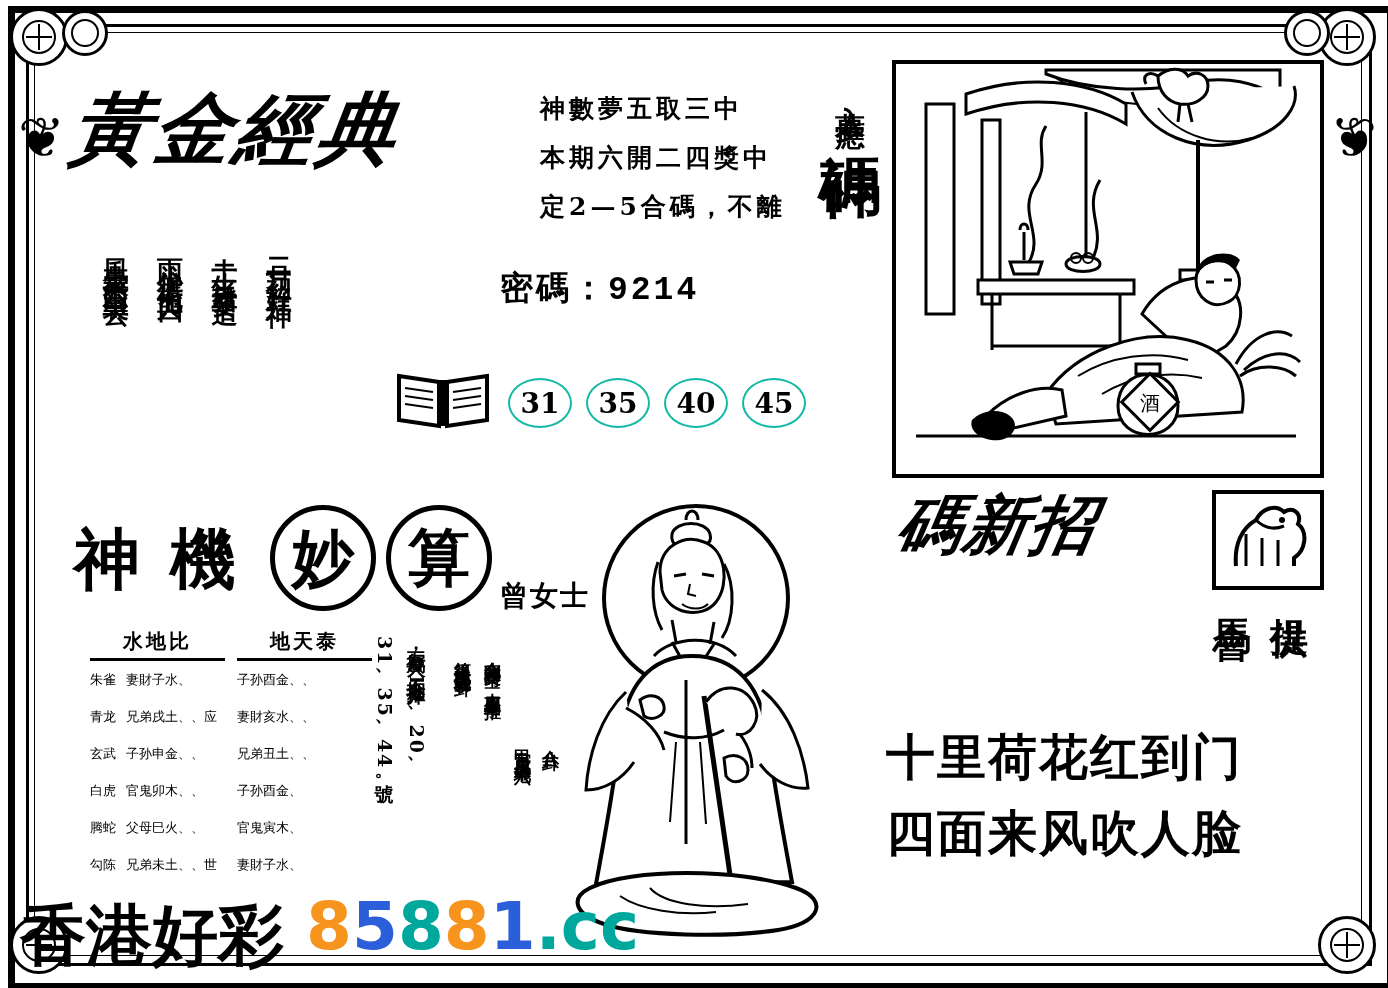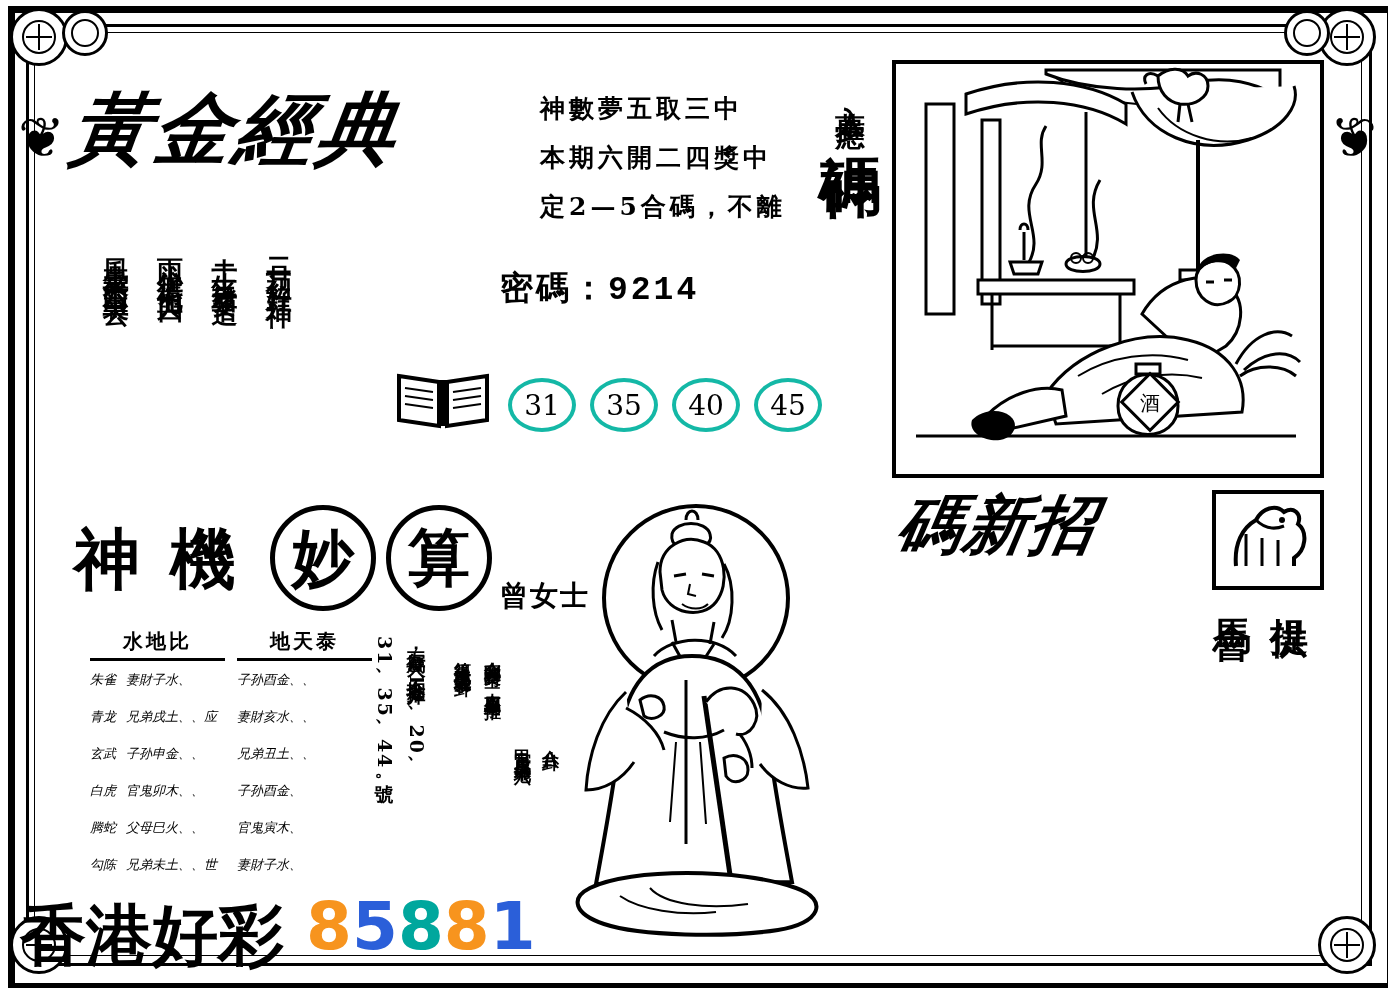--- a/index.html
+++ b/index.html
@@ -97,23 +97,23 @@
   }
   .code-line{
     position:absolute;left:500px;top:266px;
     font-family:Liberation Mono, monospace;
     font-size:33px;font-weight:bold;letter-spacing:3px;white-space:nowrap;
   }
   .numbers{
     position:absolute;left:508px;top:378px;display:flex;gap:14px;
   }
   .numbers .n{
-    width:60px;height:46px;border:4px solid #14b8a6;border-radius:50%;
+    width:60px;height:46px;border:2px solid #14b8a6;border-radius:50%;
     display:flex;align-items:center;justify-content:center;
-    font-family:"DejaVu Serif", serif;font-size:28px;font-weight:normal;
+    font-family:"DejaVu Serif", serif;font-size:28px;font-weight:bold;
   }
 
   .vert-title{
     position:absolute;left:812px;top:82px;width:80px;
     writing-mode:vertical-rl;
     font-family:"DejaVu Serif", serif;
     font-weight:bold;
     white-space:nowrap;
   }
   .vert-title .small{font-size:30px;letter-spacing:6px;}
@@ -155,21 +155,20 @@
   }
   .div-table .cols{display:flex;gap:12px;}
   .div-table .col{width:135px;}
   .div-table .hdr{
     font-size:20px;font-weight:bold;border-bottom:3px solid #000;
     padding-bottom:3px;margin-bottom:12px;text-align:center;letter-spacing:3px;
   }
   .div-table .row{
     display:flex;font-size:13px;line-height:1.15;margin-bottom:22px;
     white-space:nowrap;
-    font-style:italic;
   }
   .div-table .row .lbl{width:36px;flex:0 0 36px;}
   .div-table .row .val{flex:1;}
 
   
   .vcol{
     position:absolute;
     writing-mode:vertical-rl;
     font-family:"DejaVu Serif", serif;
     font-weight:bold;
@@ -476,24 +475,29 @@
       <path d="M30 40 L30 72 M46 44 L46 72 M62 46 L62 72" stroke="#000" stroke-width="3"></path>
       <circle cx="66" cy="26" r="3" fill="#000"></circle>
     </svg>
   </div>
 
   <div class="supply">
     <div class="c">馬會</div>
     <div class="c">提供</div>
   </div>
 
+  <div class="slogan">
+    <div>十里荷花红到门</div>
+    <div>四面来风吹人脸</div>
+  </div>
 
   <div class="watermark">
     <span class="wm-red">香港好彩</span>
     <span style="width:22px;display:inline-block"></span>
     <span class="wm-orange">8</span>
     <span class="wm-blue">5</span>
     <span class="wm-teal">8</span>
     <span class="wm-orange">8</span>
     <span class="wm-blue">1</span>
+    <span class="wm-teal">.cc</span>
   </div>
 
 </div>
 
 </body></html>

